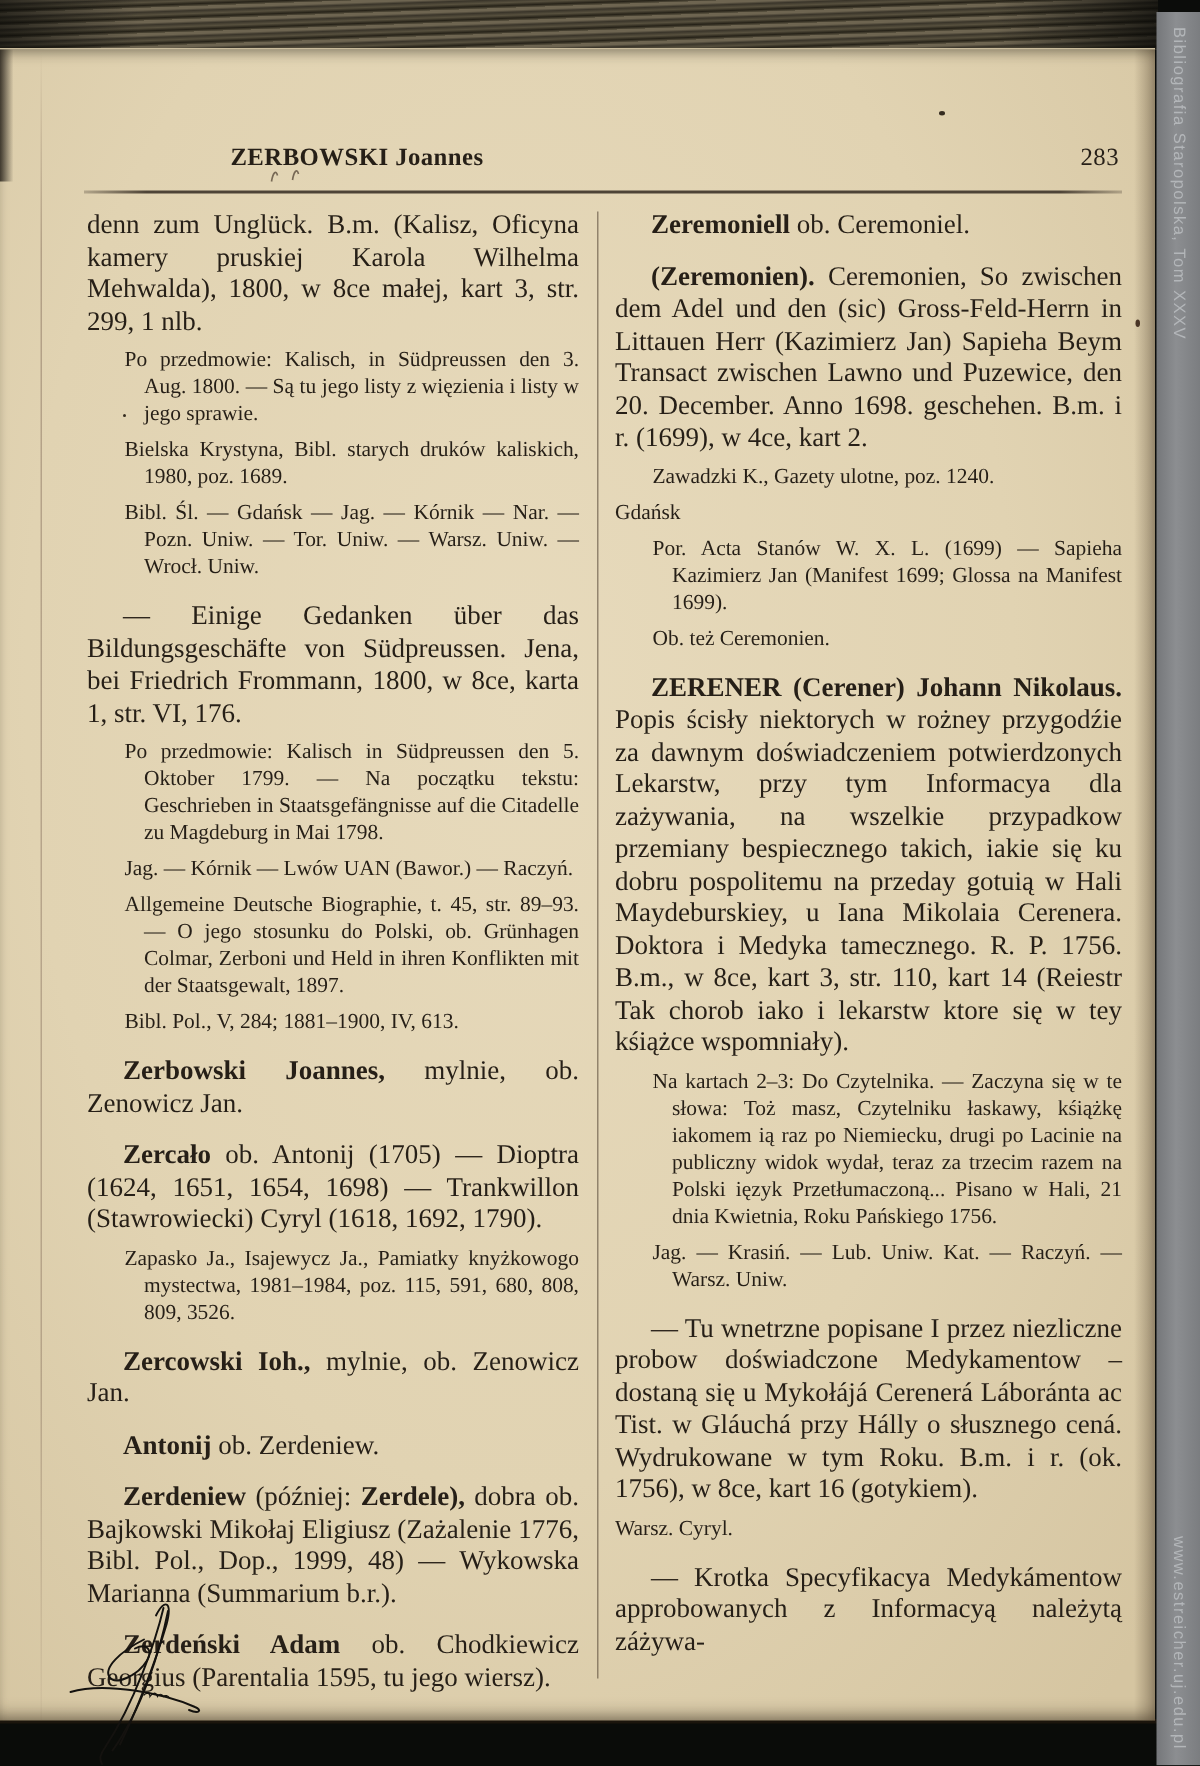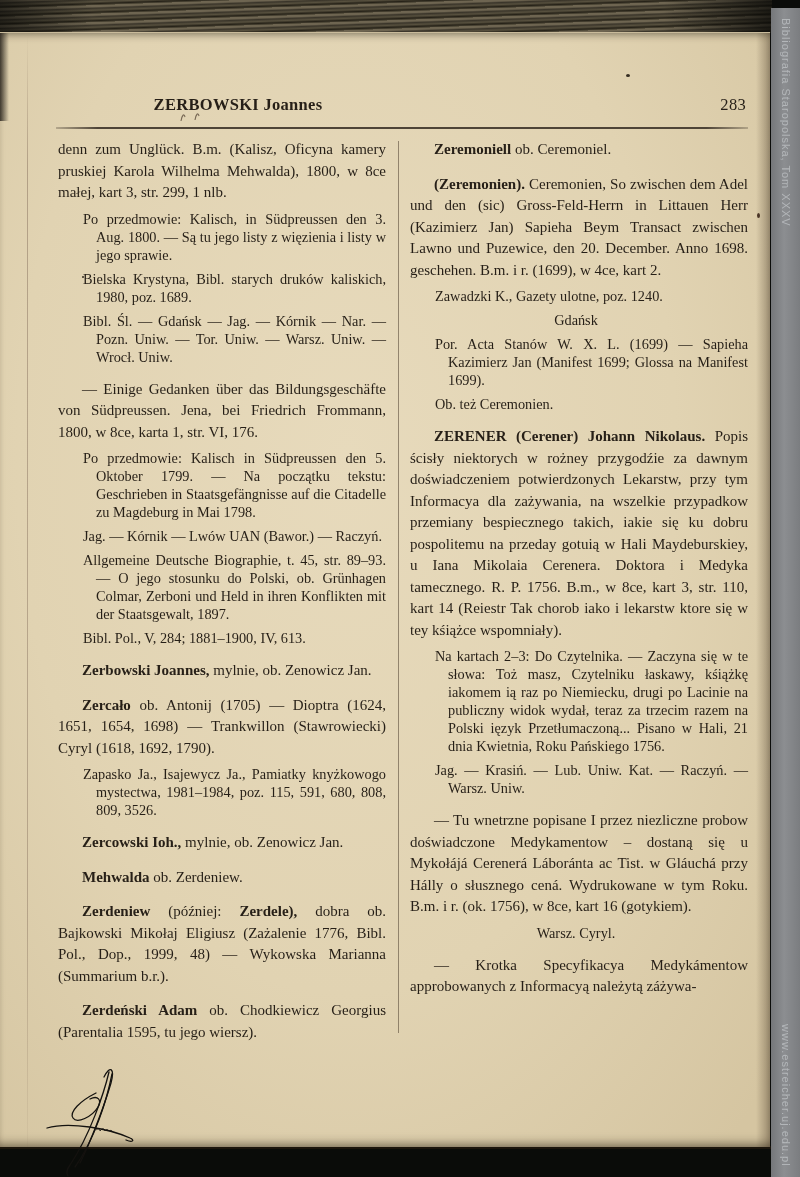--- a/index.html
+++ b/index.html
@@ -36,25 +36,25 @@
   .rule{position:absolute;top:94px;left:56px;width:692px;height:2px;
     background:linear-gradient(to right,rgba(78,68,55,.3),#4e4437 6%,#4e4437 94%,rgba(78,68,55,.3));}
 
   
   .cols{position:absolute;top:106px;left:58px;width:690px;display:flex;align-items:stretch;}
   .col{text-align:justify;}
   .col.l{width:328px;}
   .col.r{flex:1;}
   .divider{width:1px;background:rgba(78,64,48,.55);margin:2px 11px 10px 12px;}
 
-  p.entry{font-size:15px;line-height:21.5px;margin:13px 0 0;font-family:Liberation Serif, serif;}
+  p.entry{font-size:18px;line-height:21.5px;margin:13px 0 0;font-family:Liberation Serif, serif;}
   p.entry.ind{text-indent:24px;}
   p.entry:first-child{margin-top:0;}
   p.note{font-size:14.3px;line-height:18px;margin:6px 0 0;padding-left:38px;text-indent:-13px;}
-  p.note.nright{text-align:center;padding-left:0;padding-right:6px;text-indent:0;}
+  p.note.nright{text-align:left;padding-left:0;padding-right:6px;text-indent:0;}
   .b{font-weight:700;}
 
   
   .edge-bar{position:absolute;left:771px;top:8px;width:29px;height:1169px;
     background:linear-gradient(to right,#75777a,#8c8e91 45%,#7b7d80);
     display:flex;flex-direction:column;justify-content:space-between;align-items:center;
     font-family:"Liberation Sans","DejaVu Sans",sans-serif;}
   .edge-txt{writing-mode:vertical-rl;font-size:11px;letter-spacing:1px;color:#b3b6b9;
     white-space:nowrap;}
   .edge-top{padding-top:10px;}
@@ -94,21 +94,21 @@
           <p class="note"><span>Bibl. Śl. — Gdańsk — Jag. — Kórnik — Nar. — Pozn. Uniw. — Tor. Uniw. — Warsz. Uniw. — Wrocł. Uniw.</span></p>
           <p class="entry ind"><span>— Einige Gedanken über das Bildungsgeschäfte von Südpreussen. Jena, bei Friedrich Frommann, 1800, w 8ce, karta 1, str. VI, 176.</span></p>
           <p class="note"><span>Po przedmowie: Kalisch in Südpreussen den 5. Oktober 1799. — Na początku tekstu: Geschrieben in Staatsgefängnisse auf die Citadelle zu Magdeburg in Mai 1798.</span></p>
           <p class="note"><span>Jag. — Kórnik — Lwów UAN (Bawor.) — Raczyń.</span></p>
           <p class="note"><span>Allgemeine Deutsche Biographie, t. 45, str. 89–93. — O jego stosunku do Polski, ob. Grünhagen Colmar, Zerboni und Held in ihren Konflikten mit der Staatsgewalt, 1897.</span></p>
           <p class="note"><span>Bibl. Pol., V, 284; 1881–1900, IV, 613.</span></p>
           <p class="entry ind"><span class="b">Zerbowski Joannes,</span><span> mylnie, ob. Zenowicz Jan.</span></p>
           <p class="entry ind"><span class="b">Zercało</span><span> ob. Antonij (1705) — Dioptra (1624, 1651, 1654, 1698) — Trankwillon (Stawrowiecki) Cyryl (1618, 1692, 1790).</span></p>
           <p class="note"><span>Zapasko Ja., Isajewycz Ja., Pamiatky knyżkowogo mystectwa, 1981–1984, poz. 115, 591, 680, 808, 809, 3526.</span></p>
           <p class="entry ind"><span class="b">Zercowski Ioh.,</span><span> mylnie, ob. Zenowicz Jan.</span></p>
-          <p class="entry ind"><span class="b">Mehwalda</span><span> ob. Zerdeniew.</span></p>
+          <p class="entry ind"><span class="b">Antonij</span><span> ob. Zerdeniew.</span></p>
           <p class="entry ind"><span class="b">Zerdeniew</span><span> (później: </span><span class="b">Zerdele),</span><span> dobra ob. Bajkowski Mikołaj Eligiusz (Zażalenie 1776, Bibl. Pol., Dop., 1999, 48) — Wykowska Marianna (Summarium b.r.).</span></p>
           <p class="entry ind"><span class="b">Zerdeński Adam</span><span> ob. Chodkiewicz Georgius (Parentalia 1595, tu jego wiersz).</span></p>
         </div>
       <div class="divider"></div>
       <div class="col r">
           <p class="entry ind"><span class="b">Zeremoniell</span><span> ob. Ceremoniel.</span></p>
           <p class="entry ind"><span class="b">(Zeremonien).</span><span> Ceremonien, So zwischen dem Adel und den (sic) Gross-Feld-Herrn in Littauen Herr (Kazimierz Jan) Sapieha Beym Transact zwischen Lawno und Puzewice, den 20. December. Anno 1698. geschehen. B.m. i r. (1699), w 4ce, kart 2.</span></p>
           <p class="note"><span>Zawadzki K., Gazety ulotne, poz. 1240.</span></p>
           <p class="note nright"><span>Gdańsk</span></p>
           <p class="note"><span>Por. Acta Stanów W. X. L. (1699) — Sapieha Kazimierz Jan (Manifest 1699; Glossa na Manifest 1699).</span></p>

